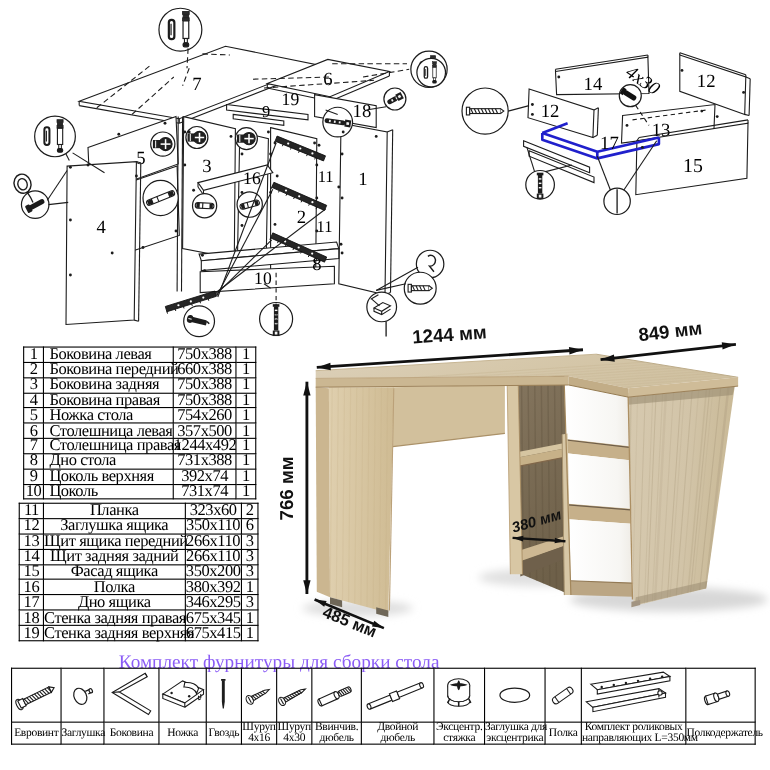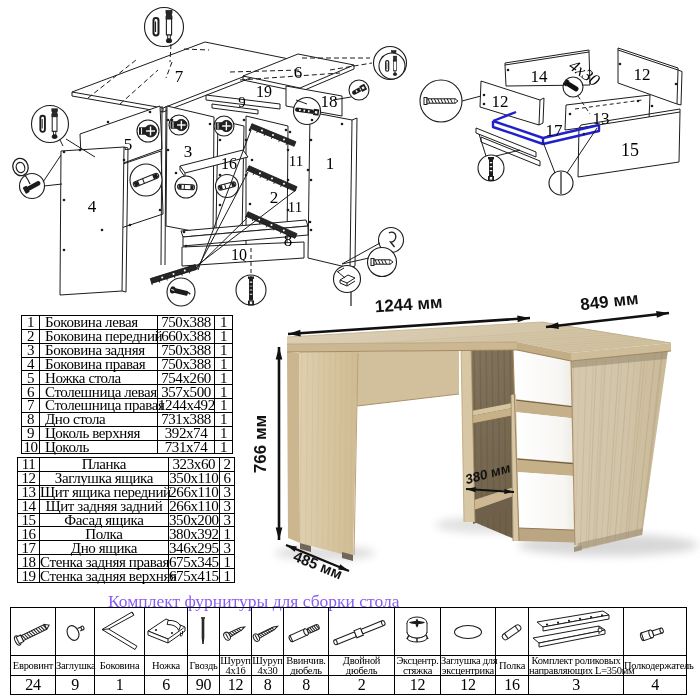--- a/index.html
+++ b/index.html
@@ -891,31 +891,15 @@
 <td class="lb">Шуруп<br>4х16</td>
 <td class="lb">Шуруп<br>4х30</td>
 <td class="lb">Ввинчив.<br>дюбель</td>
 <td class="lb">Двойной<br>дюбель</td>
 <td class="lb">Эксцентр.<br>стяжка</td>
 <td class="lb">Заглушка для<br>эксцентрика</td>
 <td class="lb">Полка</td>
 <td class="lb">Комплект роликовых<br>направляющих L=350мм</td>
 <td class="lb">Полкодержатель</td>
 </tr>
-<tr>
-<td class="qt">24</td>
-          <td class="qt">9</td>
-          <td class="qt">1</td>
-          <td class="qt">6</td>
-          <td class="qt">90</td>
-<td class="qt">12</td>
-          <td class="qt">8</td>
-          <td class="qt">8</td>
-          <td class="qt">2</td>
-          <td class="qt">12</td>
-<td class="qt">12</td>
-          <td class="qt">16</td>
-          <td class="qt">3</td>
-          <td class="qt">4</td>
-</tr>
 </tbody>
     </table>
 </div>
 
 </body></html>

